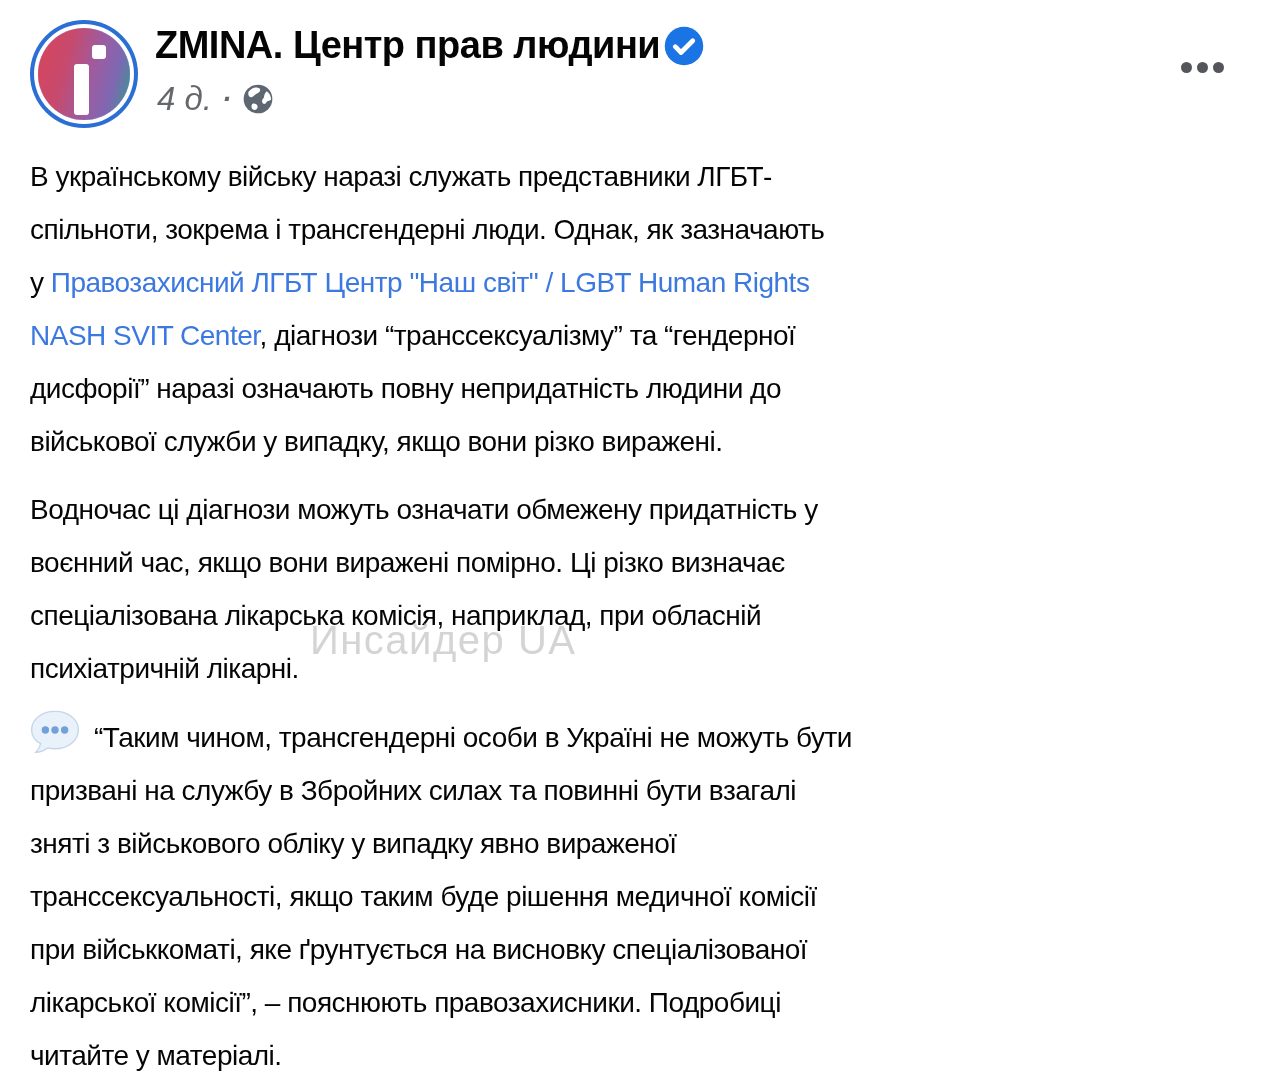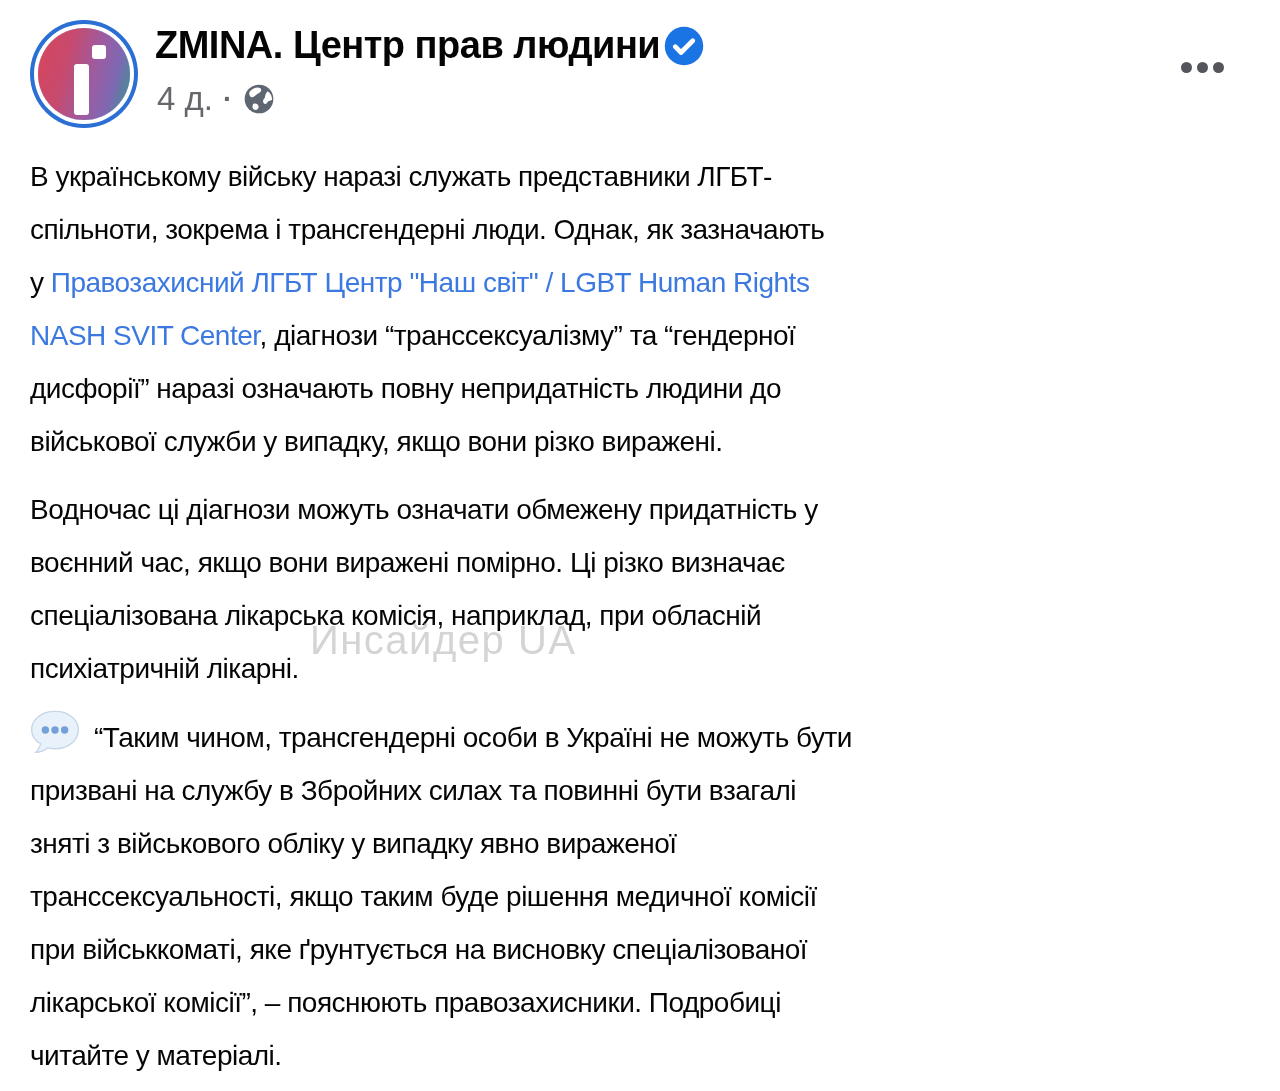--- a/index.html
+++ b/index.html
@@ -24,21 +24,21 @@
     cursor:pointer;
   }
   .i-stem { position:absolute; left:36px; top:36px; width:15px; height:51px; background:#fff; border-radius:3px; }
   .i-dot  { position:absolute; left:54px; top:17px; width:14px; height:14px; background:#fff; border-radius:3px; }
 
   .name-row { position:absolute; left:155px; top:24px; display:flex; align-items:center; gap:3px; }
   .page-name { font-size:38px; font-weight:700; letter-spacing:-0.5px; cursor:pointer; }
   .badge { display:block; }
 
   .meta-row { position:absolute; left:157px; top:80px; display:flex; align-items:center; gap:10px;
-              color:#65676B; font-size:33px; }
+              color:#65676B; font-size:33px;font-style:italic; }
   .meta-row .sep { font-weight:700; font-size:28px; line-height:1; }
 
   .more { position:absolute; right:50px; top:56px; display:flex; gap:5px; padding:6px; cursor:pointer; }
   .more i { width:11px; height:11px; border-radius:50%; background:#54565B; display:block; }
 
   
   .post-body { position:relative; padding:0 40px 0 30px; }
   .post-body p {
     margin:0 0 15px 0;
     font-size:28px;

